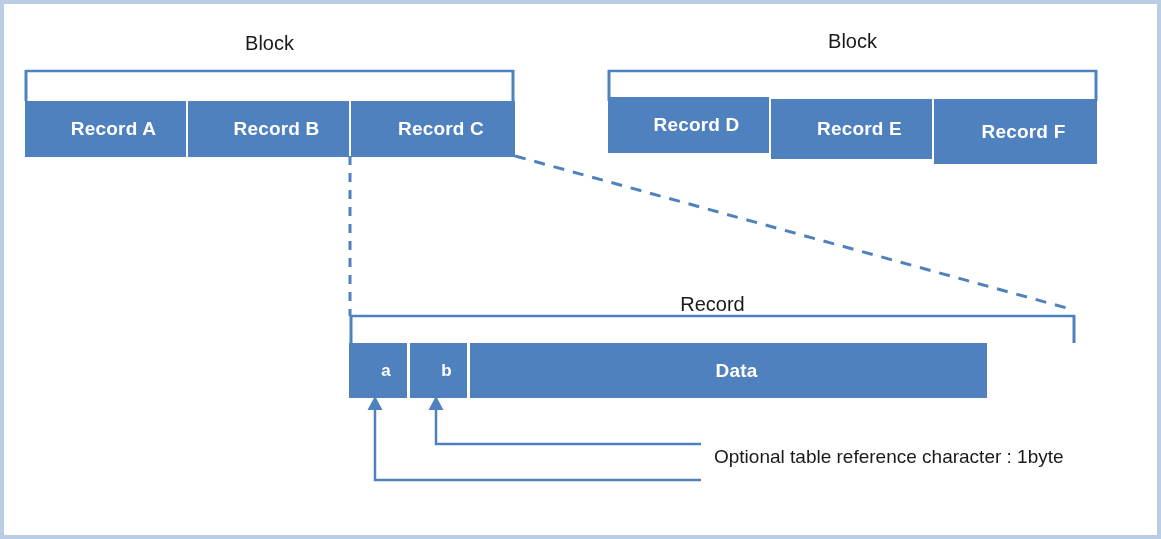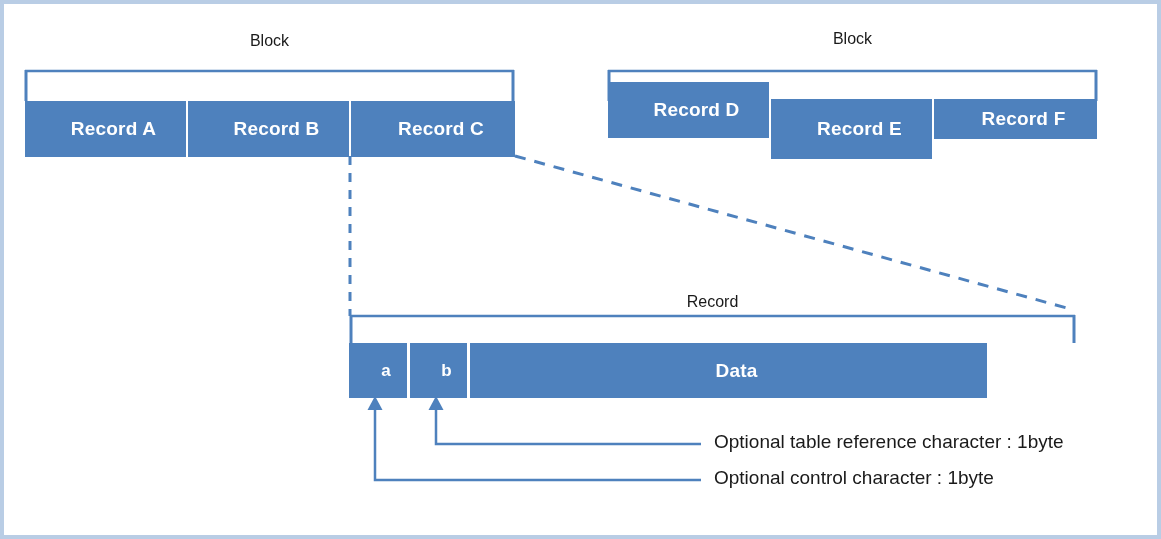--- a/index.html
+++ b/index.html
@@ -46,32 +46,33 @@
     user-select: none;
     padding-left: 16px;
   }
   .seg.small {
     font-size: 17px;
   }
 
   
   .bracket-title {
     position: absolute;
-    font-size: 16px;
+    font-size: 20px;
     color: #1a1a1a;
     text-align: center;
     white-space: nowrap;
   }
 
   
   .callout-text {
     position: absolute;
     font-size: 19px;
     color: #1a1a1a;
     white-space: nowrap;
+    margin-top: 15px;
   }
 </style>
 </head>
 <body>
 
 <div id="diagram-frame">
 
   <svg id="line-layer" viewBox="0 0 1161 539" width="1161" height="539" xmlns="http://www.w3.org/2000/svg">
 
     <g>
@@ -108,26 +109,25 @@
   </svg>
 
   <div class="bracket-title" style="left:21px; top:28px; width:489px;">Block</div>
 
   <div class="seg" style="left:21px; top:97px; width:161px; height:56px;">Record A</div>
   <div class="seg" style="left:184px; top:97px; width:161px; height:56px;">Record B</div>
   <div class="seg" style="left:347px; top:97px; width:164px; height:56px;">Record C</div>
 
   <div class="bracket-title" style="left:604px; top:26px; width:489px;">Block</div>
 
-  <div class="seg" style="left:604px; top:78px; width:161px; height:56px;">Record D</div>
+  <div class="seg" style="left:604px; top:93px; width:161px; height:56px;">Record D</div>
   <div class="seg" style="left:767px; top:95px; width:161px; height:60px;">Record E</div>
-  <div class="seg" style="left:930px; top:95px; width:163px; height:40px;">Record F</div>
+  <div class="seg" style="left:930px; top:95px; width:163px; height:65px;">Record F</div>
 
   <div class="bracket-title" style="left:346px; top:289px; width:725px;">Record</div>
 
   <div class="seg small" style="left:345px; top:339px; width:58px; height:55px;">a</div>
   <div class="seg small" style="left:406px; top:339px; width:57px; height:55px;">b</div>
   <div class="seg" style="left:466px; top:339px; width:517px; height:55px;">Data</div>
 
   <div class="callout-text" style="left:710px; top:427px;">Optional table reference character : 1byte</div>
-  <div class="callout-text" style="left:710px; top:463px;">Optional control character : 1byte</div>
 
 </div>
 
 </body></html>

